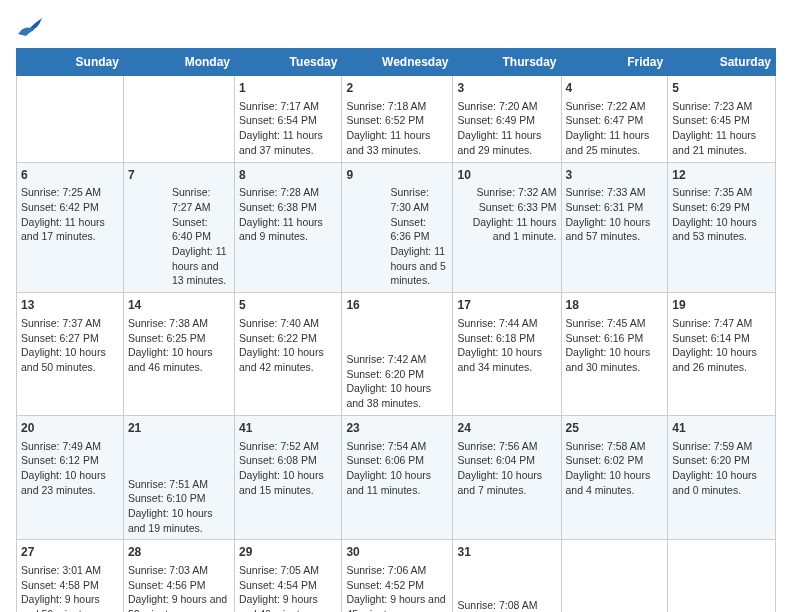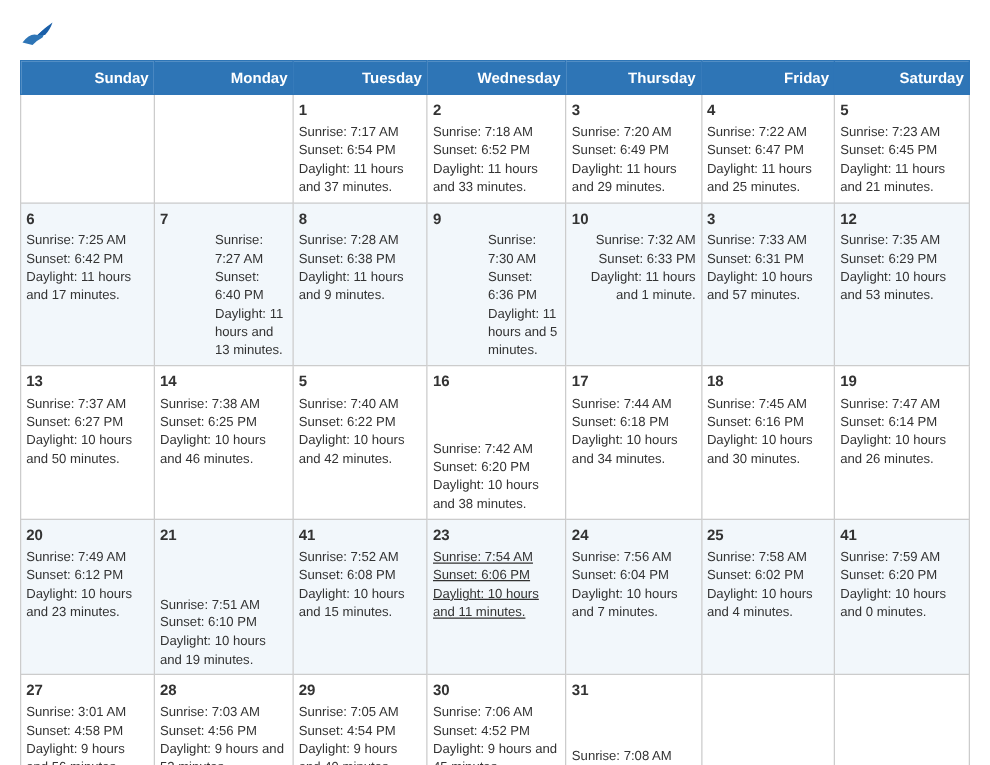--- a/index.html
+++ b/index.html
@@ -260,21 +260,21 @@
 Daylight: 10 hours and 19 minutes.</div>
         </td>
         <td>
           <span class="day-num">41</span>
           <div class="day-info" style="white-space: pre-line;">Sunrise: 7:52 AM
 Sunset: 6:08 PM
 Daylight: 10 hours and 15 minutes.</div>
         </td>
         <td>
           <span class="day-num">23</span>
-          <div class="day-info" style="white-space: pre-line; text-decoration: underline;">Sunrise: 7:54 AM
+          <div class="day-info" style="white-space: pre-line;">Sunrise: 7:54 AM
 Sunset: 6:06 PM
 Daylight: 10 hours and 11 minutes.</div>
         </td>
         <td>
           <span class="day-num">24</span>
           <div class="day-info" style="white-space: pre-line;">Sunrise: 7:56 AM
 Sunset: 6:04 PM
 Daylight: 10 hours and 7 minutes.</div>
         </td>
         <td>

